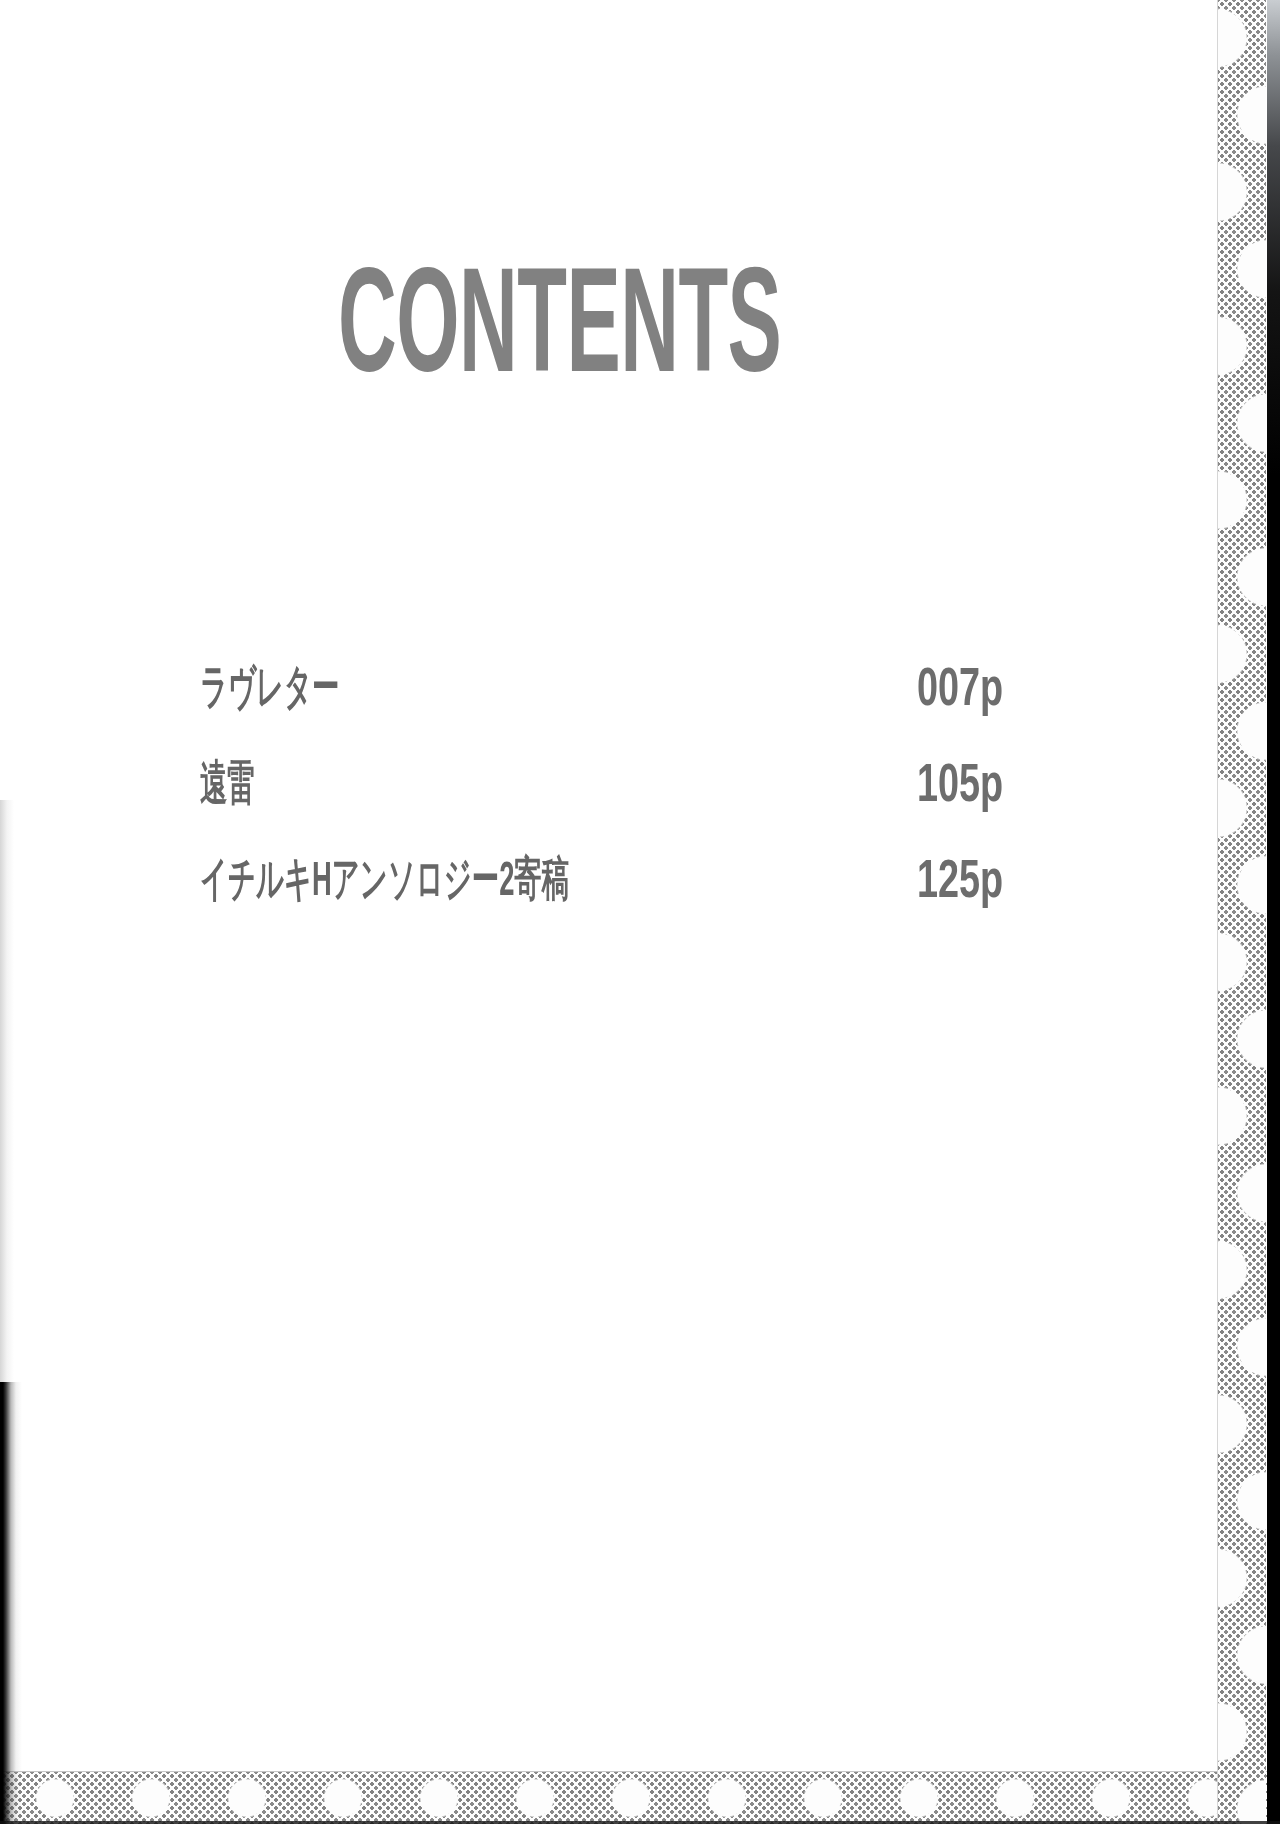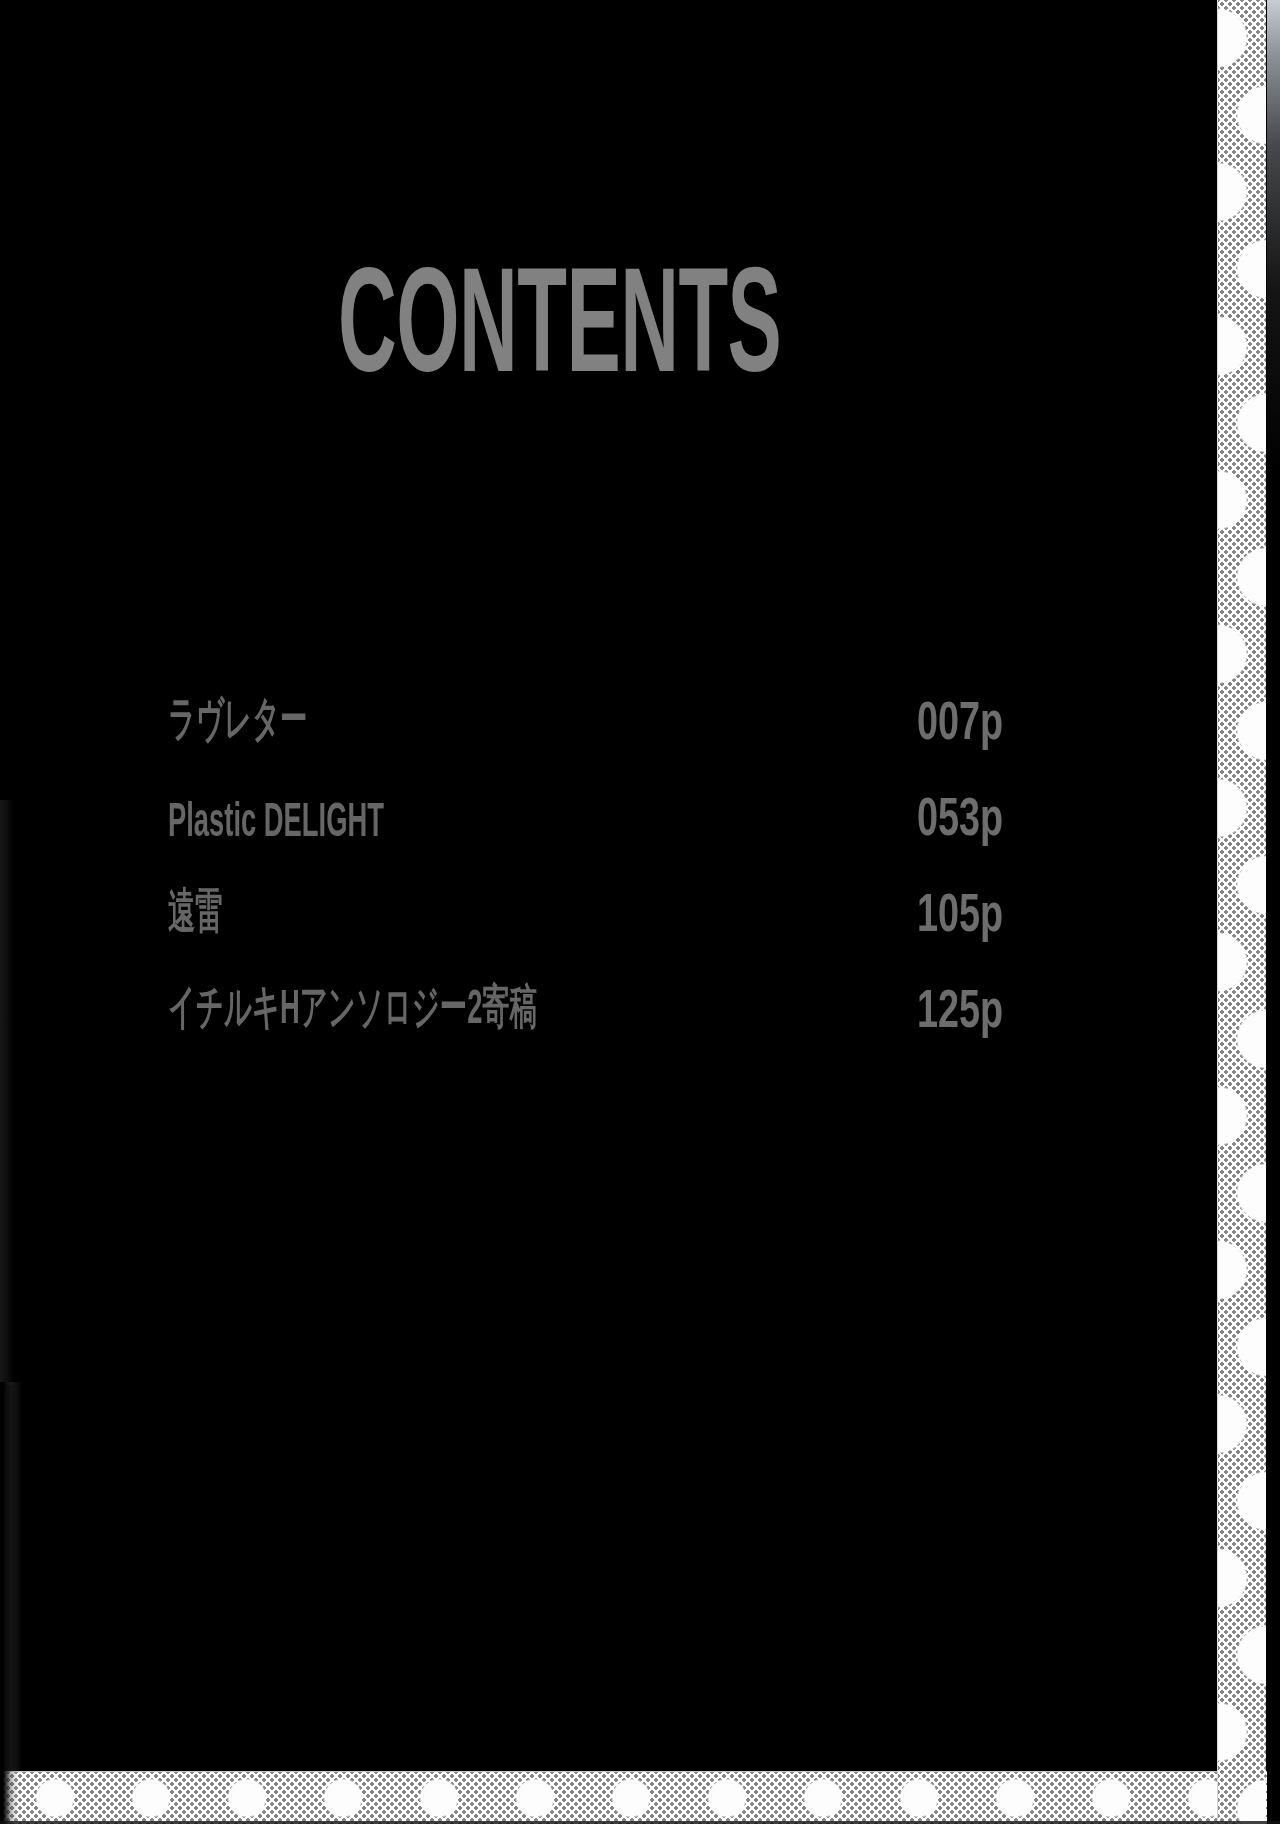--- a/index.html
+++ b/index.html
@@ -1,20 +1,20 @@
 <!DOCTYPE html>
 <html><head>
 <meta charset="utf-8">
 <style>
   html, body { margin: 0; padding: 0; background: #e8e8e8; }
   .page {
     position: relative;
     width: 1280px;
     height: 1824px;
-    background: #000000;
+    background: #ffffff;
     overflow: hidden;
     font-family: "Liberation Sans", "DejaVu Sans", sans-serif;
   }
 
   
   .title {
     position: absolute;
     left: 338px;
     top: 246px;
     font-size: 148px;
@@ -30,22 +30,23 @@
   
   .toc {
     position: absolute;
     left: 168px;
     right: 277px;
     top: 655px;
   }
   .toc-row {
     height: 96px;
     display: flex;
-    align-items: flex-end;
+    align-items: flex-start;
     justify-content: space-between;
+    margin-left: 32px;
   }
   .toc-label {
     display: inline-block;
     font-size: 48px;
     font-weight: bold;
     color: #666666;
     white-space: nowrap;
     letter-spacing: 0px;
     transform: scaleX(0.57);
     transform-origin: left center;
@@ -139,24 +140,20 @@
 <div class="page">
 
   <div class="title">CONTENTS</div>
 
   <div class="toc">
     <div class="toc-row">
       <span class="toc-label">ラヴレター</span>
       <span class="toc-page">007p</span>
     </div>
     <div class="toc-row">
-      <span class="toc-label">Plastic DELIGHT</span>
-      <span class="toc-page">053p</span>
-    </div>
-    <div class="toc-row">
       <span class="toc-label">遠雷</span>
       <span class="toc-page">105p</span>
     </div>
     <div class="toc-row">
       <span class="toc-label">イチルキHアンソロジー2寄稿</span>
       <span class="toc-page">125p</span>
     </div>
   </div>
 
   <div class="border-bottom"></div>

